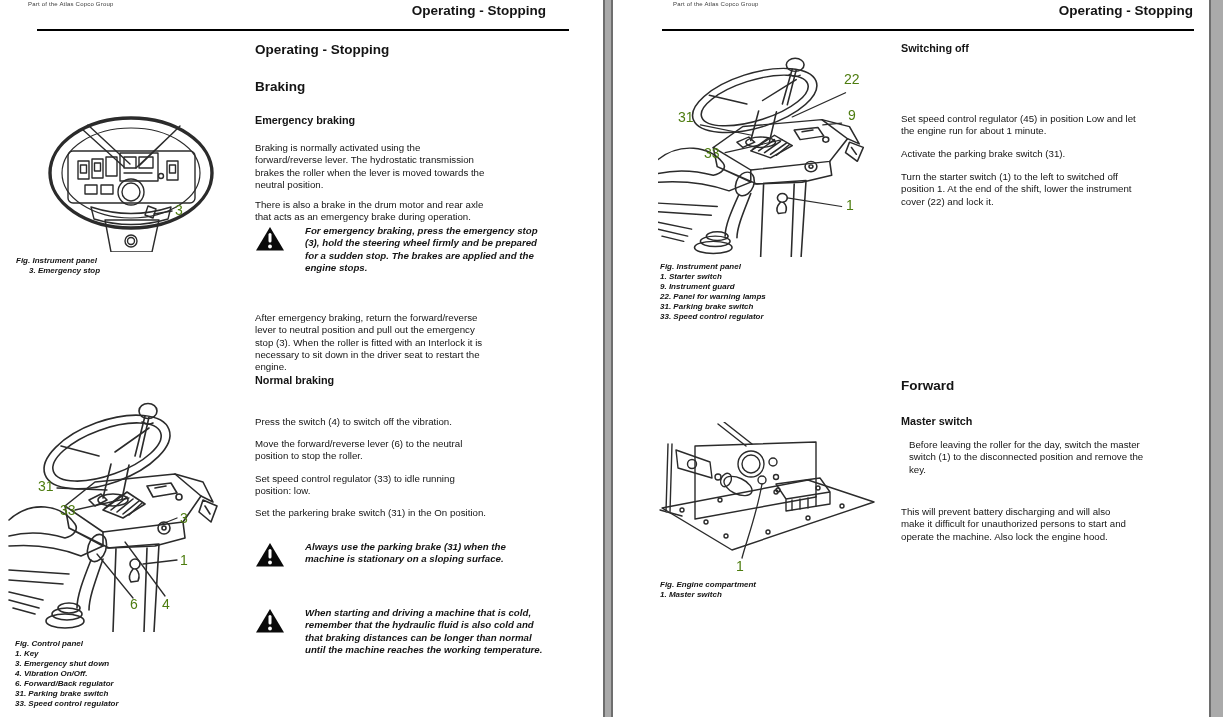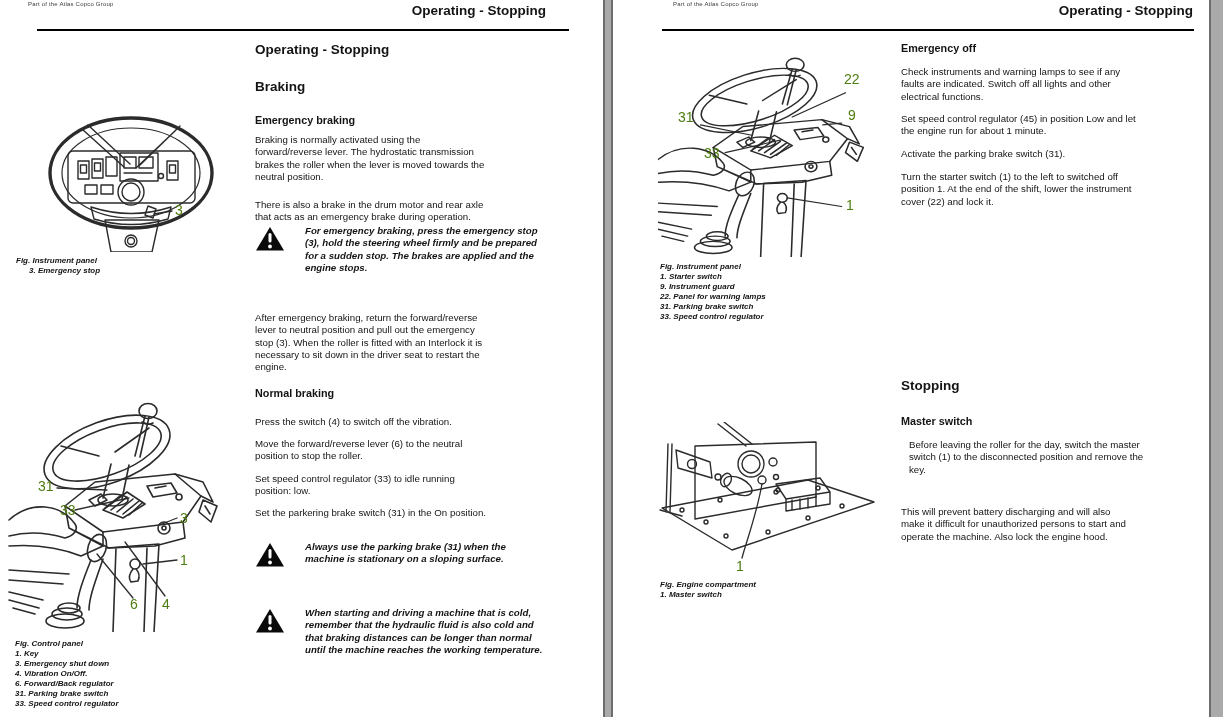--- a/index.html
+++ b/index.html
@@ -80,21 +80,21 @@
 
 <div class="page" id="page-left">
 
   <div class="abs tagline" style="left:28px;top:1px">Part of the Atlas Copco Group</div>
   <div class="abs hdr-title" style="top:3px;right:57px">Operating - Stopping</div>
   <div class="abs hdr-rule" style="left:37px;top:29px;width:532px"></div>
 
   <div class="abs h1" style="left:255px;top:42px">Operating - Stopping</div>
   <div class="abs h1" style="left:255px;top:79px">Braking</div>
   <div class="abs h2" style="left:255px;top:114px">Emergency braking</div>
-  <div class="abs p" style="left:255px;top:134px;width:322px">Braking is normally activated using the
+  <div class="abs p" style="left:255px;top:142px;width:322px">Braking is normally activated using the
 forward/reverse lever. The hydrostatic transmission
 brakes the roller when the lever is moved towards the
 neutral position.</div>
   <div class="abs p" style="left:255px;top:199px;width:322px">There is also a brake in the drum motor and rear axle
 that acts as an emergency brake during operation.</div>
 
   <div class="abs warn" style="left:255px;top:225px;width:320px">
     <span class="warn-icon">
       <svg width="30" height="27" viewBox="0 0 30 27">
           <use href="#warn-tri"></use>
@@ -104,21 +104,21 @@
 (3), hold the steering wheel firmly and be prepared
 for a sudden stop. The brakes are applied and the
 engine stops.</div>
   </div>
 
   <div class="abs p" style="left:255px;top:312px;width:322px">After emergency braking, return the forward/reverse
 lever to neutral position and pull out the emergency
 stop (3). When the roller is fitted with an Interlock it is
 necessary to sit down in the driver seat to restart the
 engine.</div>
-  <div class="abs h2" style="left:255px;top:387px">Normal braking</div>
+  <div class="abs h2" style="left:255px;top:374px">Normal braking</div>
   <div class="abs p" style="left:255px;top:416px;width:322px">Press the switch (4) to switch off the vibration.</div>
   <div class="abs p" style="left:255px;top:438px;width:322px">Move the forward/reverse lever (6) to the neutral
 position to stop the roller.</div>
   <div class="abs p" style="left:255px;top:473px;width:322px">Set speed control regulator (33) to idle running
 position: low.</div>
   <div class="abs p" style="left:255px;top:507px;width:322px">Set the parkering brake switch (31) in the On position.</div>
 
   <div class="abs warn" style="left:255px;top:541px;width:320px">
     <span class="warn-icon">
       <svg width="30" height="27" viewBox="0 0 30 27">
@@ -208,31 +208,28 @@
     <div>33. Speed control regulator</div>
   </div>
 </div>
 
 <div class="page" id="page-right">
 
   <div class="abs tagline" style="left:60px;top:1px">Part of the Atlas Copco Group</div>
   <div class="abs hdr-title" style="top:3px;right:16px">Operating - Stopping</div>
   <div class="abs hdr-rule" style="left:49px;top:29px;width:532px"></div>
 
-  <div class="abs h2" style="left:288px;top:42px">Emergency off</div>
-  <div class="abs p" style="left:288px;top:66px;width:300px">Check instruments and warning lamps to see if any
-faults are indicated. Switch off all lights and other
-electrical functions.</div>
+  <div class="abs h2" style="left:288px;top:42px">Switching off</div>
   <div class="abs p" style="left:288px;top:113px;width:300px">Set speed control regulator (45) in position Low and let
 the engine run for about 1 minute.</div>
   <div class="abs p" style="left:288px;top:148px;width:300px">Activate the parking brake switch (31).</div>
   <div class="abs p" style="left:288px;top:171px;width:300px">Turn the starter switch (1) to the left to switched off
 position 1. At the end of the shift, lower the instrument
 cover (22) and lock it.</div>
-  <div class="abs h1" style="left:288px;top:378px">Stopping</div>
+  <div class="abs h1" style="left:288px;top:378px">Forward</div>
   <div class="abs h2" style="left:288px;top:415px">Master switch</div>
   <div class="abs p" style="left:296px;top:439px;width:300px">Before leaving the roller for the day, switch the master
 switch (1) to the disconnected position and remove the
 key.</div>
   <div class="abs p" style="left:288px;top:506px;width:300px">This will prevent battery discharging and will also
 make it difficult for unauthorized persons to start and
 operate the machine. Also lock the engine hood.</div>
 
   <div class="fig" style="left:45px;top:57px;width:227px;height:200px">
     <svg width="227" height="200" viewBox="0 0 230 230" preserveAspectRatio="none">

